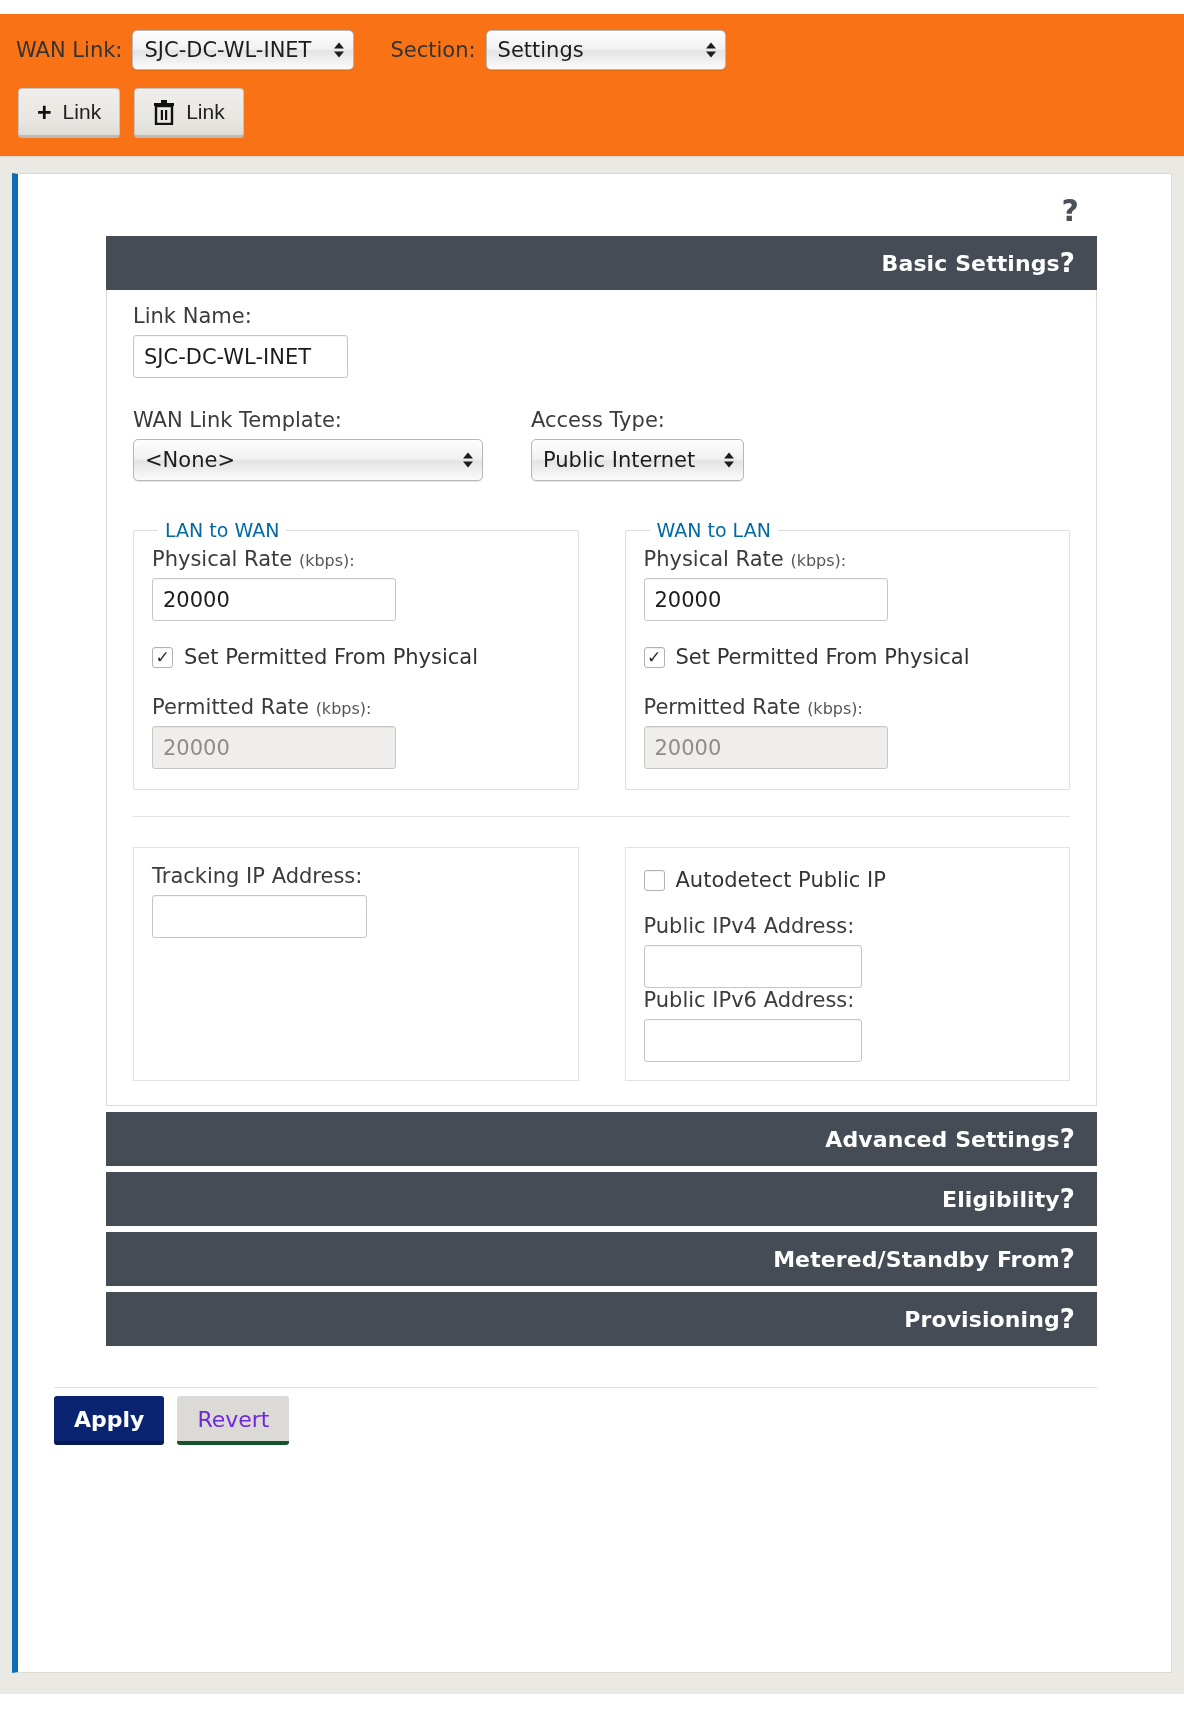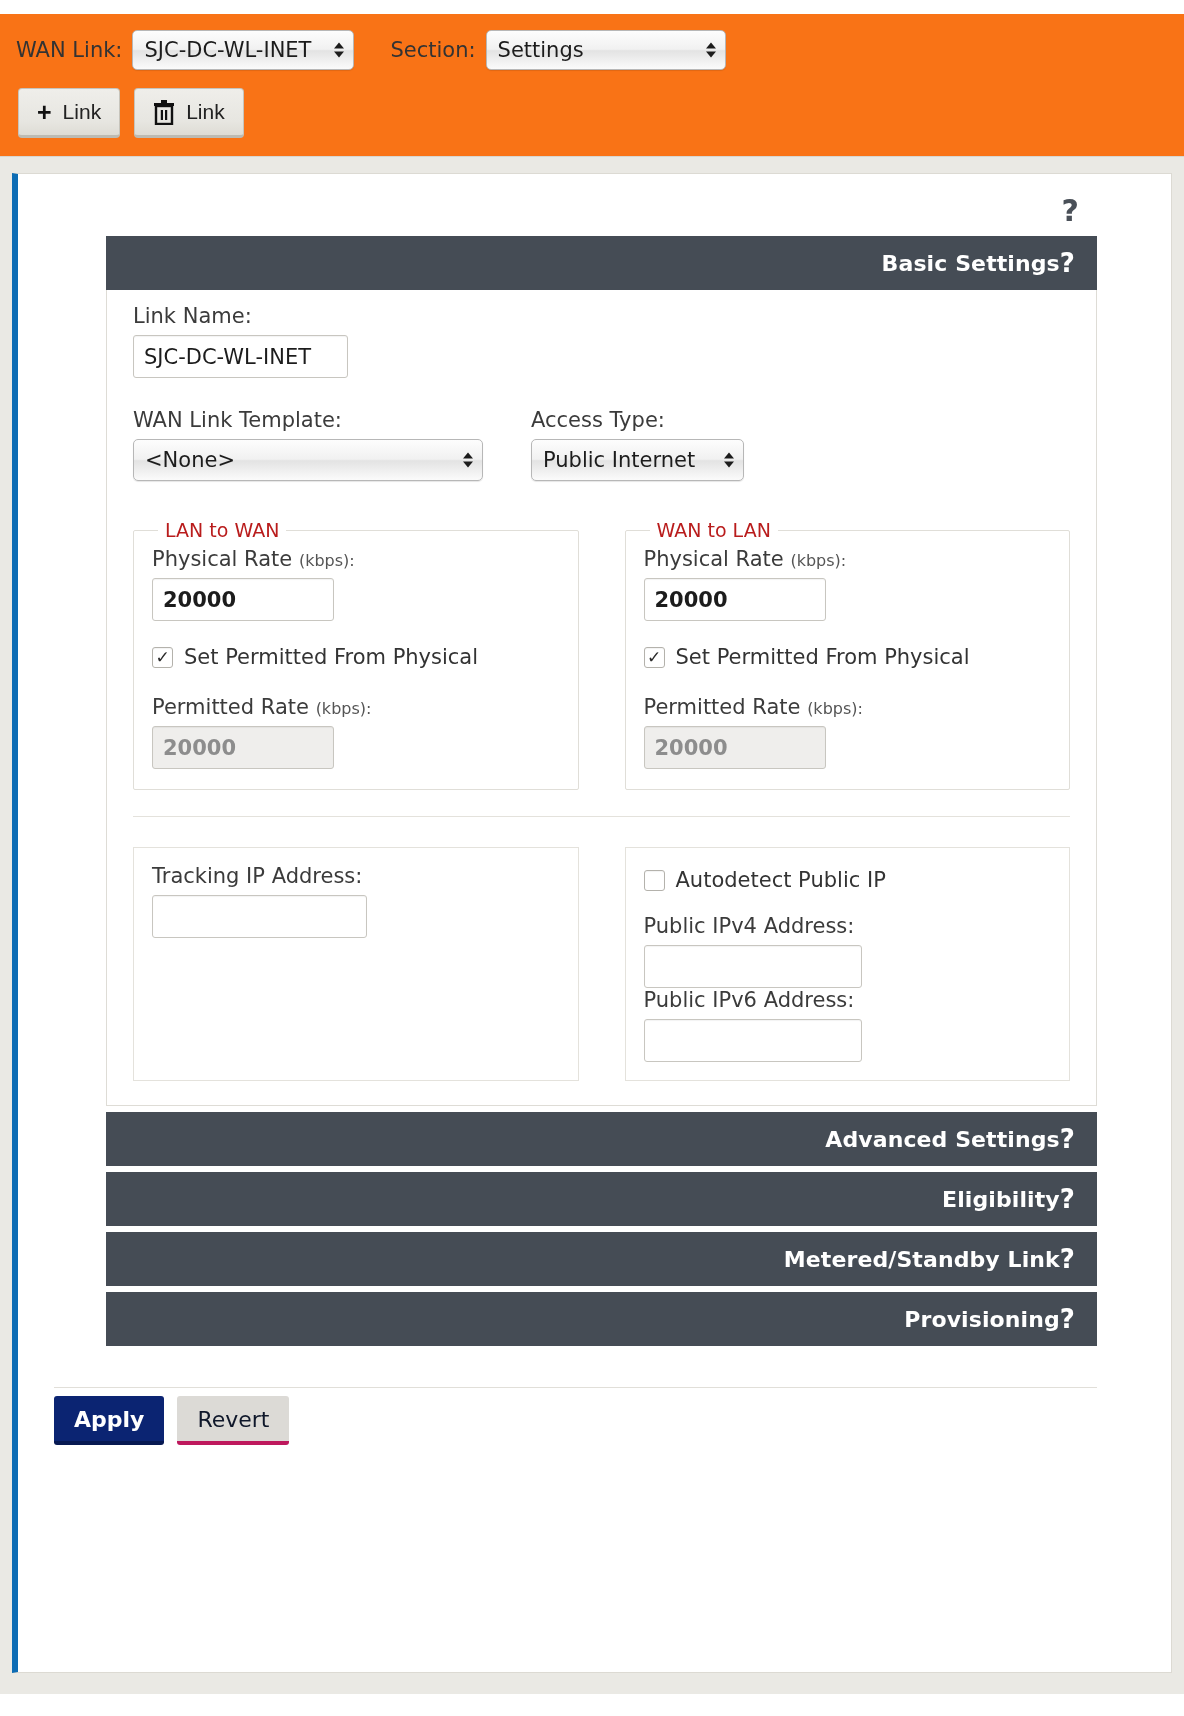--- a/index.html
+++ b/index.html
@@ -185,21 +185,21 @@
     color: #1c1c1c;
     padding: 0 10px;
     box-shadow: inset 0 1px 1px rgba(0,0,0,.05);
   }
   input.txt[disabled] {
     background: #efeeec;
     color: #8d8d8d;
   }
 
   .w-link-name { width: 215px; }
-  .w-rate      { width: 182px; font-weight: bold; }
+  .w-rate      { width: 244px; }
   .w-trackip   { width: 215px; }
   .w-pubip     { width: 218px; }
 
   .row-at {
     display: flex;
     gap: 48px;
     margin-top: 30px;
   }
   .lbl-group { }
 
@@ -219,21 +219,21 @@
   fieldset.grp {
     border: 1px solid #e0ded8;
     border-radius: 2px;
     margin: 0;
     padding: 6px 18px 20px 18px;
     box-sizing: border-box;
     flex: 1;
   }
   fieldset.grp legend {
     font-size: 19px;
-    color: #b91c1c;
+    color: #0369a1;
     padding: 0 7px;
     margin-left: 6px;
   }
   .chk-row {
     display: flex;
     align-items: center;
     gap: 11px;
     margin: 24px 0 26px 0;
   }
   .cbox {
@@ -294,23 +294,23 @@
     border-bottom: 4px solid #071952;
     border-radius: 3px;
     font-family: "DejaVu Sans", "Liberation Sans", sans-serif;
     font-size: 22px;
     font-weight: bold;
     padding: 11px 20px 9px 20px;
     cursor: pointer;
   }
   .btn-revert {
     background: #dcdad6;
-    color: #0f172a;
+    color: #6d28d9;
     border: none;
-    border-bottom: 4px solid #be185d;
+    border-bottom: 4px solid #14532d;
     border-radius: 3px;
     font-family: "DejaVu Sans", "Liberation Sans", sans-serif;
     font-size: 22px;
     padding: 11px 20px 9px 20px;
     cursor: pointer;
   }
 </style>
 </head>
 <body>
 
@@ -478,21 +478,21 @@
       </div>
 
       <div class="acc-gap"></div>
       <div class="acc-head">
         <span>Eligibility</span>
         <span class="qm">?</span>
       </div>
 
       <div class="acc-gap"></div>
       <div class="acc-head">
-        <span>Metered/Standby Link</span>
+        <span>Metered/Standby From</span>
         <span class="qm">?</span>
       </div>
 
       <div class="acc-gap"></div>
       <div class="acc-head">
         <span>Provisioning</span>
         <span class="qm">?</span>
       </div>
 
     </div>

